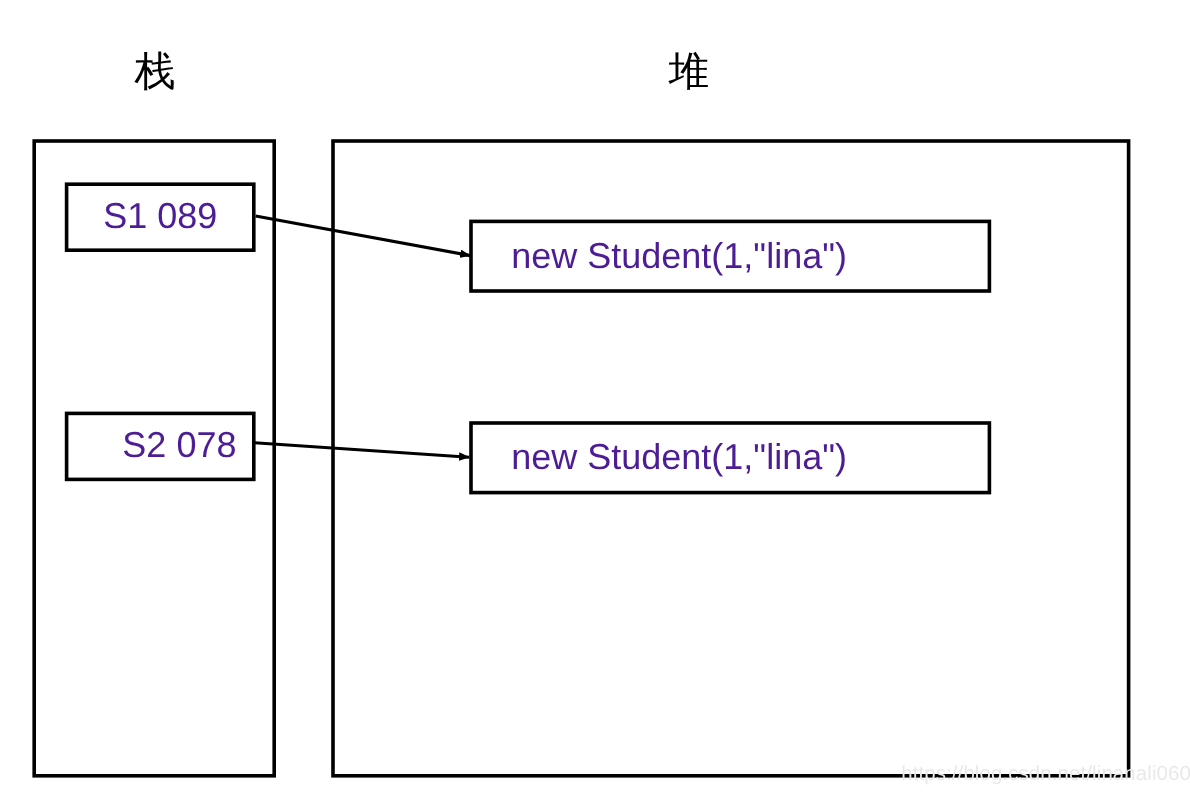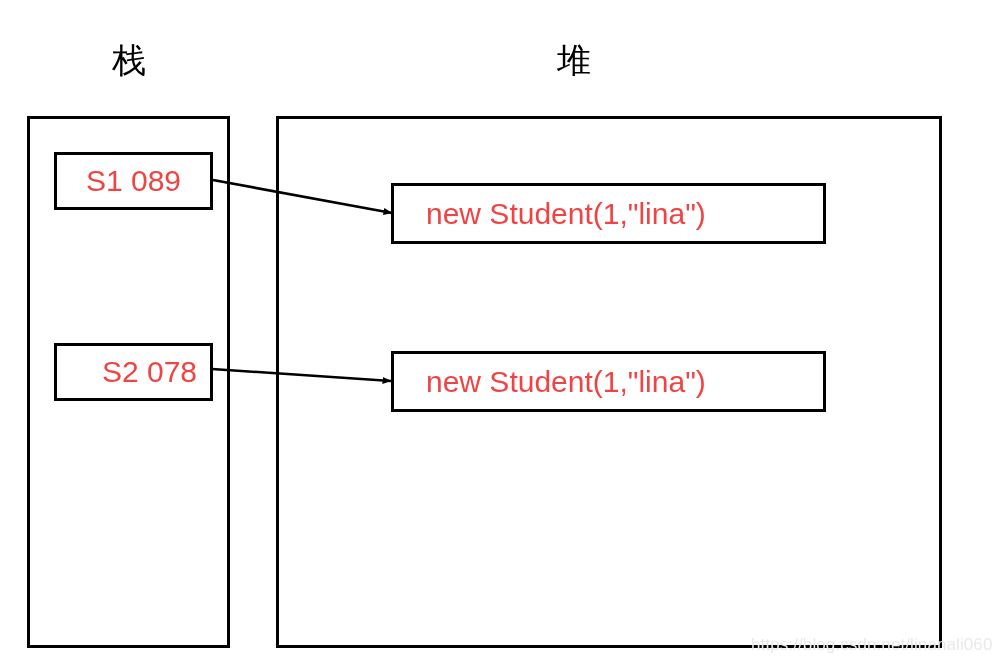--- a/index.html
+++ b/index.html
@@ -54,21 +54,21 @@
   }
 
   
   .box {
     position: absolute;
     border: 3px solid #000000;
     box-sizing: border-box;
     background: #ffffff;
     display: flex;
     align-items: center;
-    color: #ef4444;
+    color: #4c1d95;
     white-space: nowrap;
   }
   .stack-box {
     justify-content: center;
     font-size: 30px;
     width: 159px;
     height: 58px;
     left: 54px;
   }
   #stack-box-1 { top: 152px; }

